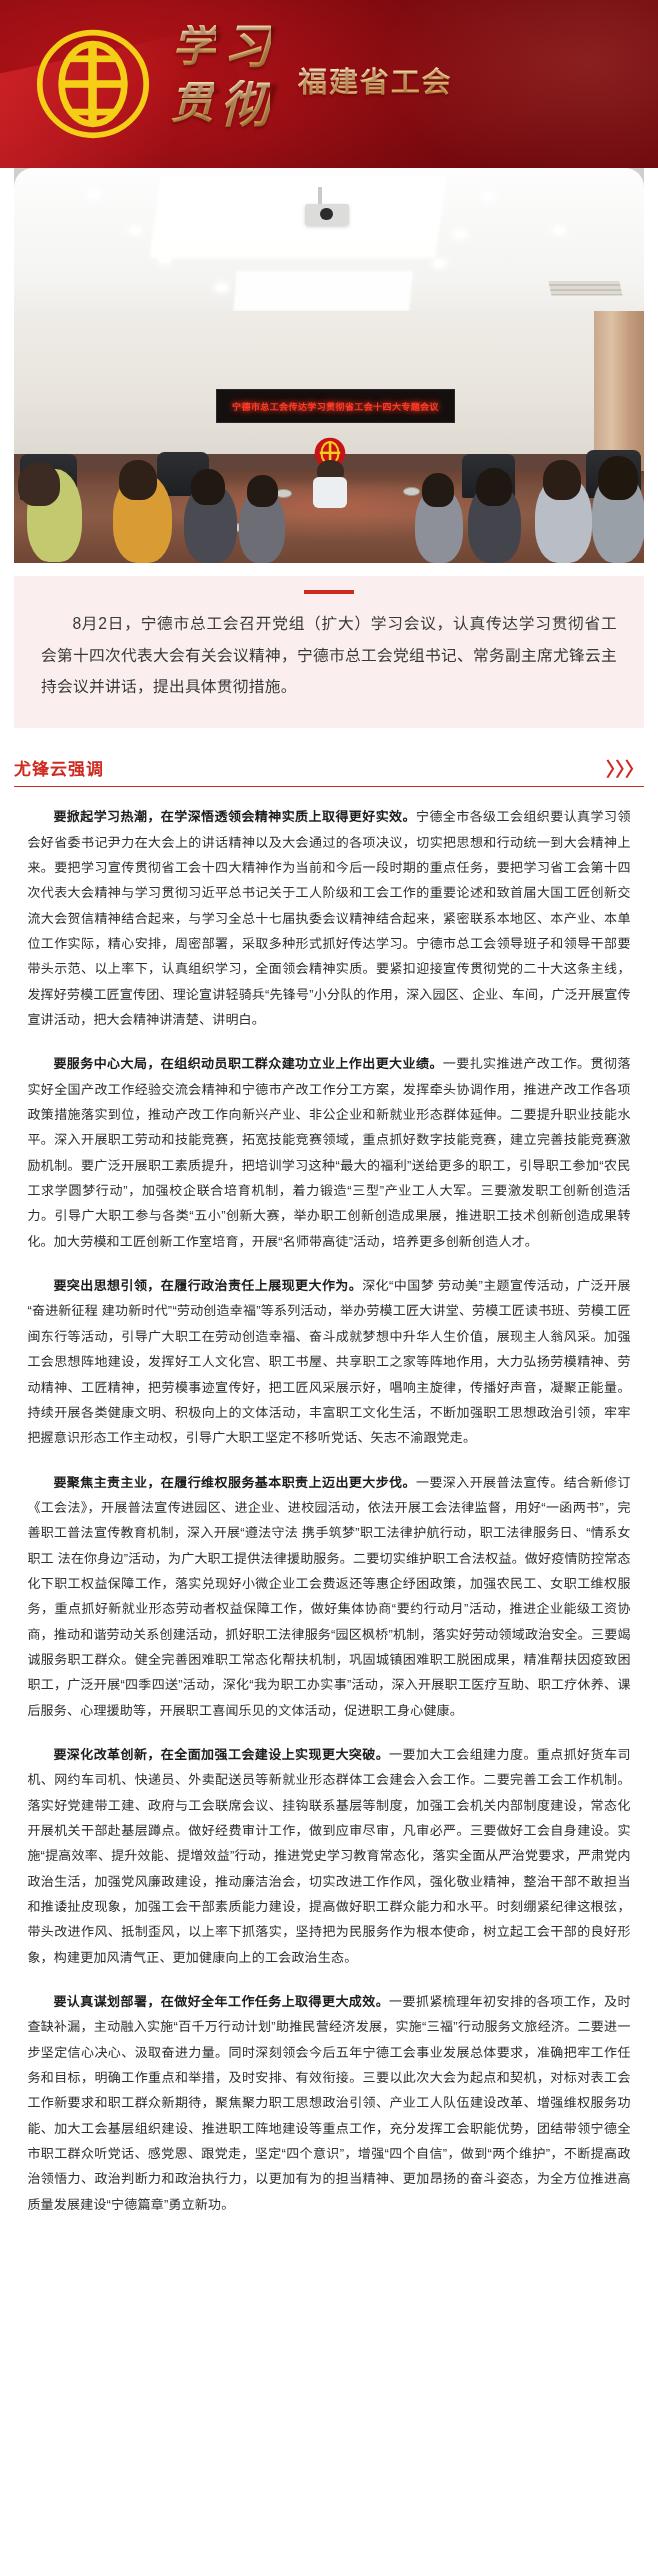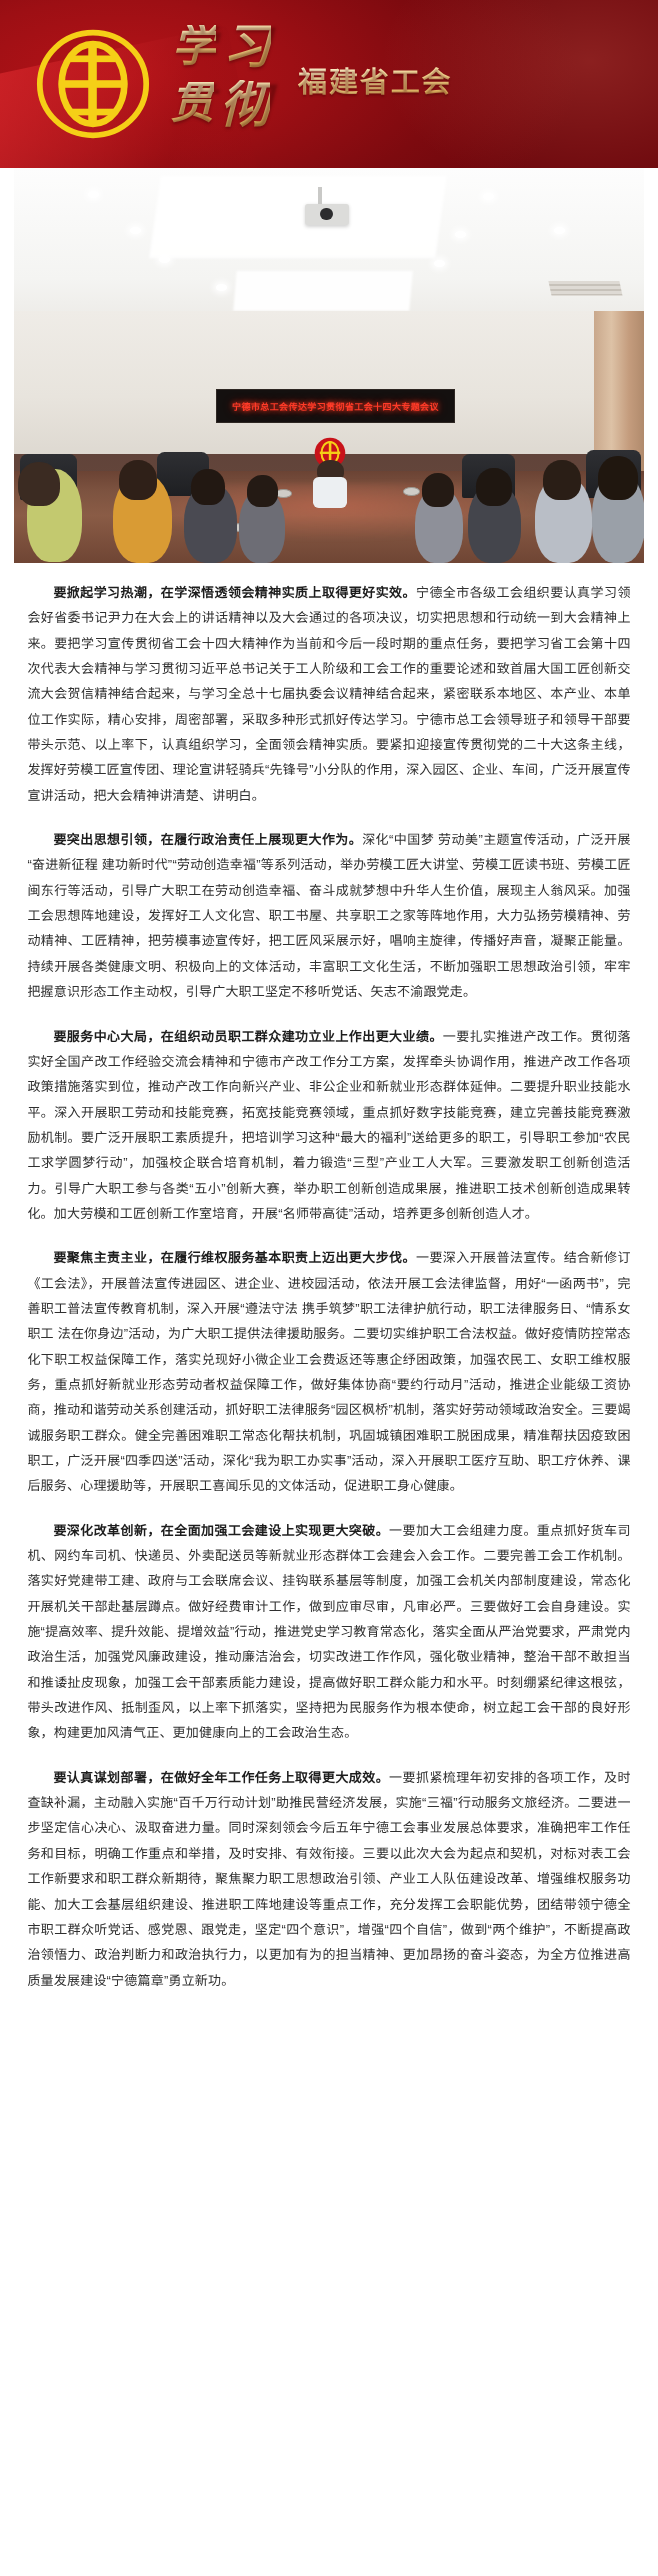--- a/index.html
+++ b/index.html
@@ -115,20 +115,21 @@
     height: 395px;
     margin: 0 auto;
     overflow: hidden;
     background: #cfcfcb;
   }
   .photo {
     position: absolute;
     inset: 0;
     background:
       linear-gradient(180deg, #fdfdfd 0%, #f4f4f2 28%, #eceae6 40%, #e6e2dc 46%, #ddd8d0 52%, #5b4038 60%, #6d4b3e 100%);
+    border-radius: 19px;
   }
   
   .ceil { position: absolute; background: rgba(255,255,255,.95); }
   .ceil.a { left: 141px; top: 7.6px;  width: 286px; height: 82px; transform: skewX(-8deg); filter: blur(1px); }
   .ceil.b { left: 221px; top: 103px; width: 176px; height: 40px; transform: skewX(-5deg); filter: blur(1px); }
   .spot { position: absolute; width: 10.5px; height: 6.7px; border-radius: 50%; background: #fff; box-shadow: 0 0 6.7px 2.9px rgba(255,255,255,.9); }
 
   .projector {
     position: absolute;
     left: 291px; top: 36px;
@@ -389,33 +390,41 @@
       <div class="person" style="left:408px; top:305px; width:32px;  height:34px; background:#241a14;"></div>
       <div class="person" style="left:454px; top:315px; width:53px;  height:80px; background:#44454c;"></div>
       <div class="person" style="left:462px; top:300px; width:36px;  height:38px; background:#1f1711;"></div>
       <div class="person" style="left:521px; top:307px; width:57px;  height:88px; background:#b9bec6;"></div>
       <div class="person" style="left:529px; top:292px; width:38px;  height:40px; background:#2a1e16;"></div>
       <div class="person" style="left:578px; top:303px; width:53px;  height:92px; background:#9aa0a8;"></div>
       <div class="person" style="left:584px; top:288px; width:40px;  height:44px; background:#20170f;"></div>
     </div>
   </div>
 
-
+  <div class="intro">
+    <div class="intro-rule"></div>
+    <p>8月2日，宁德市总工会召开党组（扩大）学习会议，认真传达学习贯彻省工会第十四次代表大会有关会议精神，宁德市总工会党组书记、常务副主席尤锋云主持会议并讲话，提出具体贯彻措施。</p>
+  </div>
+
+  <div class="section-head">
+    <h2>尤锋云强调</h2>
+    <span class="chevrons">〉〉〉</span>
+  </div>
 
   <div class="body">
     <p>
       <b>要掀起学习热潮，在学深悟透领会精神实质上取得更好实效。</b><span>宁德全市各级工会组织要认真学习领会好省委书记尹力在大会上的讲话精神以及大会通过的各项决议，切实把思想和行动统一到大会精神上来。要把学习宣传贯彻省工会十四大精神作为当前和今后一段时期的重点任务，要把学习省工会第十四次代表大会精神与学习贯彻习近平总书记关于工人阶级和工会工作的重要论述和致首届大国工匠创新交流大会贺信精神结合起来，与学习全总十七届执委会议精神结合起来，紧密联系本地区、本产业、本单位工作实际，精心安排，周密部署，采取多种形式抓好传达学习。宁德市总工会领导班子和领导干部要带头示范、以上率下，认真组织学习，全面领会精神实质。要紧扣迎接宣传贯彻党的二十大这条主线，发挥好劳模工匠宣传团、理论宣讲轻骑兵“先锋号”小分队的作用，深入园区、企业、车间，广泛开展宣传宣讲活动，把大会精神讲清楚、讲明白。</span>
     </p>
     <p>
+      <b>要服务中心大局，在组织动员职工群众建功立业上作出更大业绩。</b><span>一要扎实推进产改工作。贯彻落实好全国产改工作经验交流会精神和宁德市产改工作分工方案，发挥牵头协调作用，推进产改工作各项政策措施落实到位，推动产改工作向新兴产业、非公企业和新就业形态群体延伸。二要提升职业技能水平。深入开展职工劳动和技能竞赛，拓宽技能竞赛领域，重点抓好数字技能竞赛，建立完善技能竞赛激励机制。要广泛开展职工素质提升，把培训学习这种“最大的福利”送给更多的职工，引导职工参加“农民工求学圆梦行动”，加强校企联合培育机制，着力锻造“三型”产业工人大军。三要激发职工创新创造活力。引导广大职工参与各类“五小”创新大赛，举办职工创新创造成果展，推进职工技术创新创造成果转化。加大劳模和工匠创新工作室培育，开展“名师带高徒”活动，培养更多创新创造人才。</span>
+    </p>
+    <p>
       <b>要突出思想引领，在履行政治责任上展现更大作为。</b><span>深化“中国梦 劳动美”主题宣传活动，广泛开展“奋进新征程 建功新时代”“劳动创造幸福”等系列活动，举办劳模工匠大讲堂、劳模工匠读书班、劳模工匠闽东行等活动，引导广大职工在劳动创造幸福、奋斗成就梦想中升华人生价值，展现主人翁风采。加强工会思想阵地建设，发挥好工人文化宫、职工书屋、共享职工之家等阵地作用，大力弘扬劳模精神、劳动精神、工匠精神，把劳模事迹宣传好，把工匠风采展示好，唱响主旋律，传播好声音，凝聚正能量。持续开展各类健康文明、积极向上的文体活动，丰富职工文化生活，不断加强职工思想政治引领，牢牢把握意识形态工作主动权，引导广大职工坚定不移听党话、矢志不渝跟党走。</span>
     </p>
     <p>
-      <b>要服务中心大局，在组织动员职工群众建功立业上作出更大业绩。</b><span>一要扎实推进产改工作。贯彻落实好全国产改工作经验交流会精神和宁德市产改工作分工方案，发挥牵头协调作用，推进产改工作各项政策措施落实到位，推动产改工作向新兴产业、非公企业和新就业形态群体延伸。二要提升职业技能水平。深入开展职工劳动和技能竞赛，拓宽技能竞赛领域，重点抓好数字技能竞赛，建立完善技能竞赛激励机制。要广泛开展职工素质提升，把培训学习这种“最大的福利”送给更多的职工，引导职工参加“农民工求学圆梦行动”，加强校企联合培育机制，着力锻造“三型”产业工人大军。三要激发职工创新创造活力。引导广大职工参与各类“五小”创新大赛，举办职工创新创造成果展，推进职工技术创新创造成果转化。加大劳模和工匠创新工作室培育，开展“名师带高徒”活动，培养更多创新创造人才。</span>
-    </p>
-    <p>
       <b>要聚焦主责主业，在履行维权服务基本职责上迈出更大步伐。</b><span>一要深入开展普法宣传。结合新修订《工会法》，开展普法宣传进园区、进企业、进校园活动，依法开展工会法律监督，用好“一函两书”，完善职工普法宣传教育机制，深入开展“遵法守法 携手筑梦”职工法律护航行动，职工法律服务日、“情系女职工 法在你身边”活动，为广大职工提供法律援助服务。二要切实维护职工合法权益。做好疫情防控常态化下职工权益保障工作，落实兑现好小微企业工会费返还等惠企纾困政策，加强农民工、女职工维权服务，重点抓好新就业形态劳动者权益保障工作，做好集体协商“要约行动月”活动，推进企业能级工资协商，推动和谐劳动关系创建活动，抓好职工法律服务“园区枫桥”机制，落实好劳动领域政治安全。三要竭诚服务职工群众。健全完善困难职工常态化帮扶机制，巩固城镇困难职工脱困成果，精准帮扶因疫致困职工，广泛开展“四季四送”活动，深化“我为职工办实事”活动，深入开展职工医疗互助、职工疗休养、课后服务、心理援助等，开展职工喜闻乐见的文体活动，促进职工身心健康。</span>
     </p>
     <p>
       <b>要深化改革创新，在全面加强工会建设上实现更大突破。</b><span>一要加大工会组建力度。重点抓好货车司机、网约车司机、快递员、外卖配送员等新就业形态群体工会建会入会工作。二要完善工会工作机制。落实好党建带工建、政府与工会联席会议、挂钩联系基层等制度，加强工会机关内部制度建设，常态化开展机关干部赴基层蹲点。做好经费审计工作，做到应审尽审，凡审必严。三要做好工会自身建设。实施“提高效率、提升效能、提增效益”行动，推进党史学习教育常态化，落实全面从严治党要求，严肃党内政治生活，加强党风廉政建设，推动廉洁治会，切实改进工作作风，强化敬业精神，整治干部不敢担当和推诿扯皮现象，加强工会干部素质能力建设，提高做好职工群众能力和水平。时刻绷紧纪律这根弦，带头改进作风、抵制歪风，以上率下抓落实，坚持把为民服务作为根本使命，树立起工会干部的良好形象，构建更加风清气正、更加健康向上的工会政治生态。</span>
     </p>
     <p>
       <b>要认真谋划部署，在做好全年工作任务上取得更大成效。</b><span>一要抓紧梳理年初安排的各项工作，及时查缺补漏，主动融入实施“百千万行动计划”助推民营经济发展，实施“三福”行动服务文旅经济。二要进一步坚定信心决心、汲取奋进力量。同时深刻领会今后五年宁德工会事业发展总体要求，准确把牢工作任务和目标，明确工作重点和举措，及时安排、有效衔接。三要以此次大会为起点和契机，对标对表工会工作新要求和职工群众新期待，聚焦聚力职工思想政治引领、产业工人队伍建设改革、增强维权服务功能、加大工会基层组织建设、推进职工阵地建设等重点工作，充分发挥工会职能优势，团结带领宁德全市职工群众听党话、感党恩、跟党走，坚定“四个意识”，增强“四个自信”，做到“两个维护”，不断提高政治领悟力、政治判断力和政治执行力，以更加有为的担当精神、更加昂扬的奋斗姿态，为全方位推进高质量发展建设“宁德篇章”勇立新功。</span>
     </p>
   </div>
 

